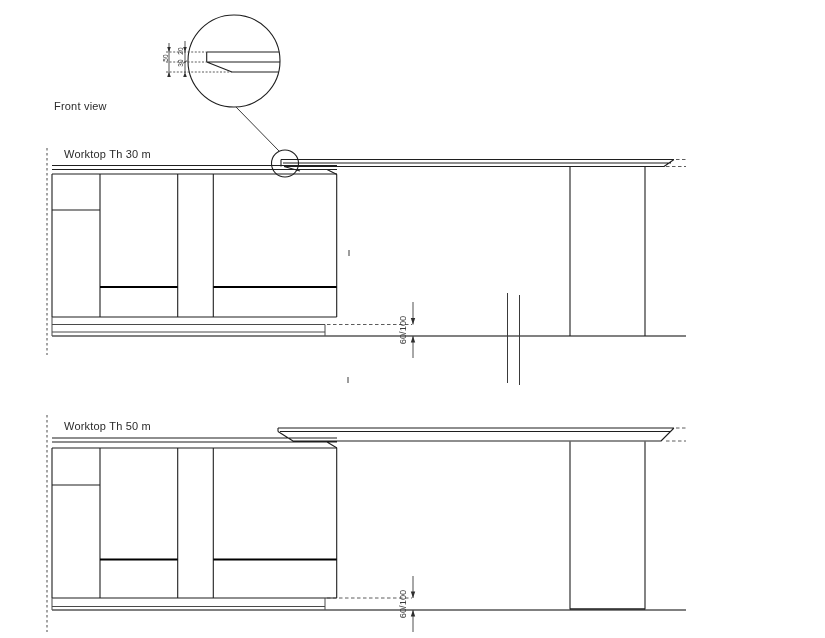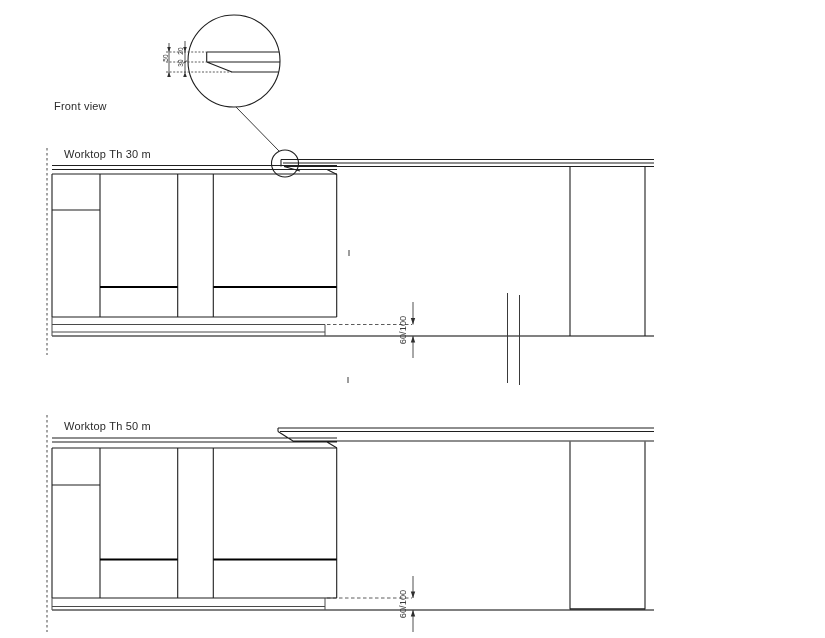--- a/index.html
+++ b/index.html
@@ -1,18 +1,19 @@
 <!DOCTYPE html>
 <html><head>
 <meta charset="utf-8">
 <style>
   html,body{margin:0;padding:0;background:#fff;}
   #stage{
     position:relative;width:654px;height:638px;background:#ffffff;overflow:hidden;
     font-family:"Liberation Sans", sans-serif;
+    padding-left:32px;
   }
   svg{position:absolute;top:0;left:0;}
   .ln  {stroke:#1f1f1f;stroke-width:1.1;fill:none;}
   .lnthin{stroke:#3a3a3a;stroke-width:1;fill:none;}
   .thick{stroke:#000;stroke-width:2.2;fill:none;}
   .floor{stroke:#565656;stroke-width:1.3;fill:none;}
   .plinth{stroke:#4a4a4a;stroke-width:1;fill:none;}
   .dash{stroke:#4a4a4a;stroke-width:0.9;fill:none;stroke-dasharray:3.5 2.5;}
   .walldash{stroke:#6a6a6a;stroke-width:1.2;fill:none;stroke-dasharray:2.5 2.5;}
   .dim{stroke:#3c3c3c;stroke-width:0.9;fill:none;}

